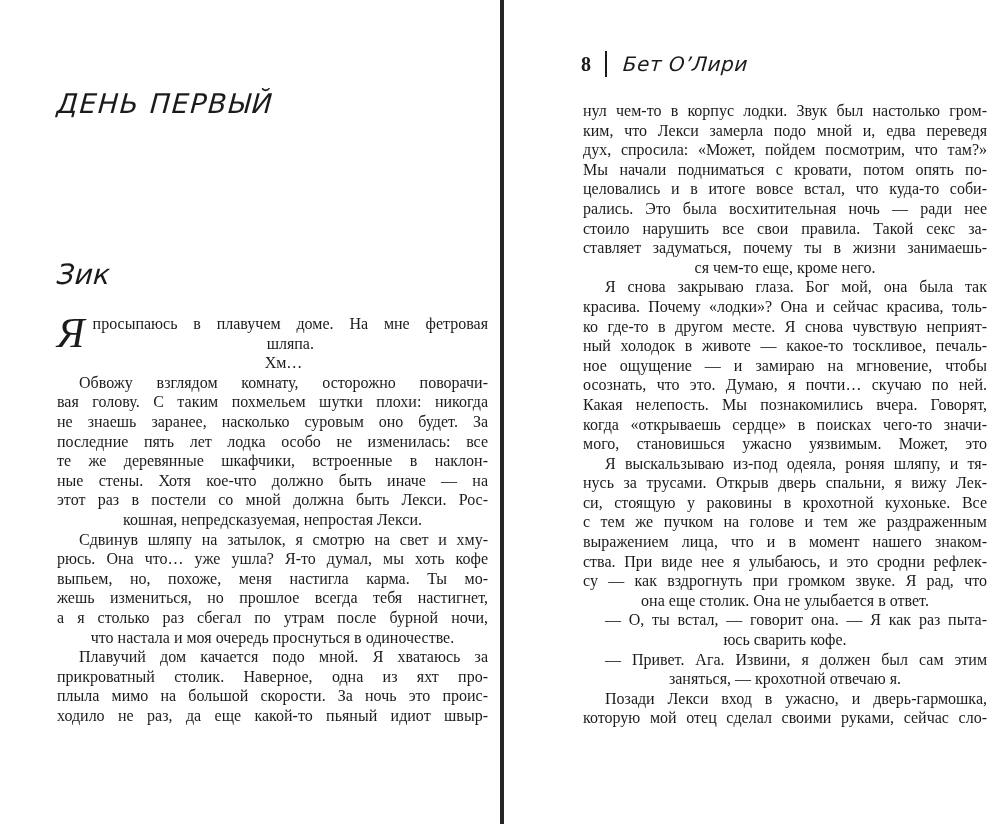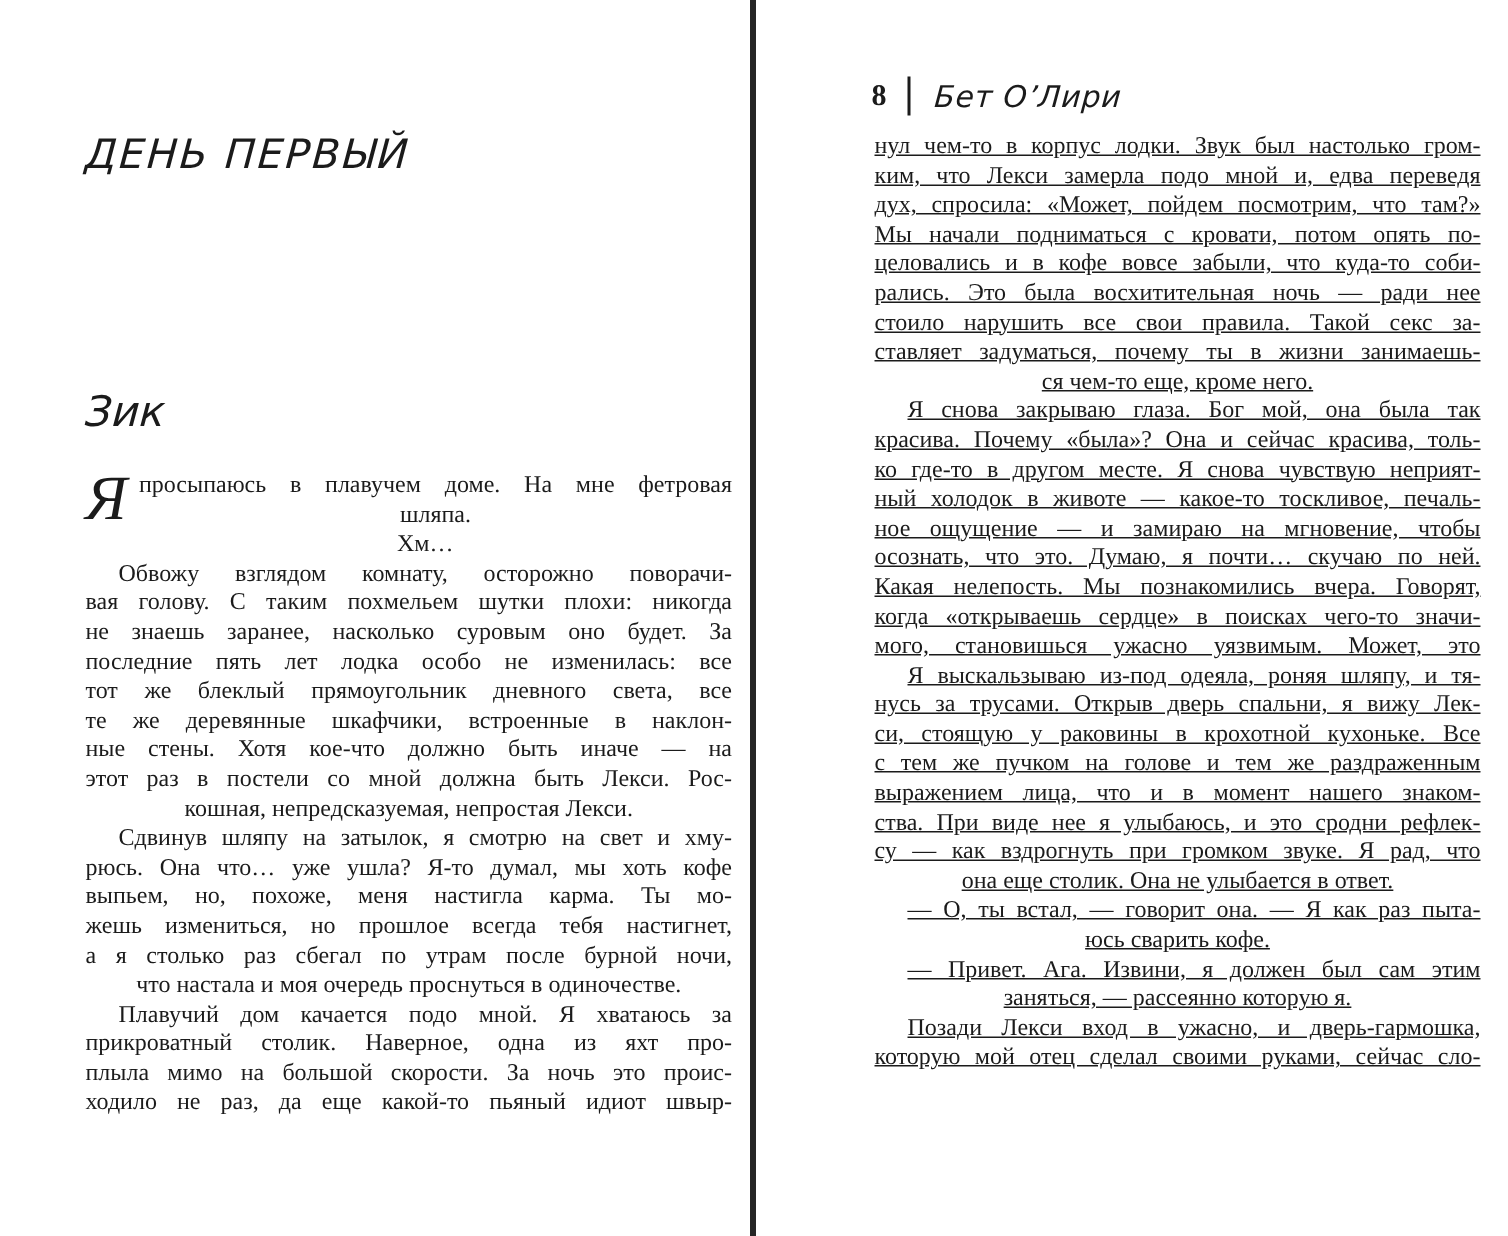--- a/index.html
+++ b/index.html
@@ -12,21 +12,21 @@
 
   .chapter-title{position:absolute;left:57px;top:88px;
     font-family:"DejaVu Sans","Liberation Sans",sans-serif;font-style:italic;
     font-size:27px;letter-spacing:1.5px;transform:skewX(-4deg);white-space:nowrap;}
   .section-title{position:absolute;left:57px;top:258px;
     font-family:"DejaVu Sans","Liberation Sans",sans-serif;font-style:italic;
     font-size:28px;transform:skewX(-4deg);}
 
   .body{position:absolute;font-size:16px;line-height:19.6px;}
   #body-left{left:57px;top:314px;width:431px;}
-  #body-right{left:78px;top:88px;width:404px;text-decoration:underline;}
+  #body-right{left:78px;top:101px;width:404px;}
 
   .para{margin:0;padding:0;}
   .line{text-align:center;}
   .line.jl{text-align:justify;text-align-last:justify;}
   .line.ind{text-indent:22px;}
 
   .dropcap{float:left;font-family:"Liberation Serif","DejaVu Serif",serif;
     font-style:italic;font-size:42px;line-height:34px;margin:2px 8px 0 0;}
 
   .running-header{position:absolute;left:76px;top:50px;display:flex;align-items:center;}
@@ -50,21 +50,20 @@
           <div class="line">шляпа.</div>
         </div>
         <div class="para">
           <div class="line ind">Хм…</div>
         </div>
         <div class="para">
           <div class="line jl ind">Обвожу взглядом комнату, осторожно поворачи-</div>
           <div class="line jl">вая голову. С таким похмельем шутки плохи: никогда</div>
           <div class="line jl">не знаешь заранее, насколько суровым оно будет. За</div>
           <div class="line jl">последние пять лет лодка особо не изменилась: все</div>
-          <div class="line jl">тот же блеклый прямоугольник дневного света, все</div>
           <div class="line jl">те же деревянные шкафчики, встроенные в наклон-</div>
           <div class="line jl">ные стены. Хотя кое-что должно быть иначе — на</div>
           <div class="line jl">этот раз в постели со мной должна быть Лекси. Рос-</div>
           <div class="line">кошная, непредсказуемая, непростая Лекси.</div>
         </div>
         <div class="para">
           <div class="line jl ind">Сдвинув шляпу на затылок, я смотрю на свет и хму-</div>
           <div class="line jl">рюсь. Она что… уже ушла? Я-то думал, мы хоть кофе</div>
           <div class="line jl">выпьем, но, похоже, меня настигла карма. Ты мо-</div>
           <div class="line jl">жешь измениться, но прошлое всегда тебя настигнет,</div>
@@ -87,29 +86,29 @@
       <span class="page-num">8</span>
       <span class="hdr-bar"></span>
       <span class="running-author">Бет О’Лири</span>
     </div>
     <div class="body" id="body-right">
         <div class="para">
           <div class="line jl">нул чем-то в корпус лодки. Звук был настолько гром-</div>
           <div class="line jl">ким, что Лекси замерла подо мной и, едва переведя</div>
           <div class="line jl">дух, спросила: «Может, пойдем посмотрим, что там?»</div>
           <div class="line jl">Мы начали подниматься с кровати, потом опять по-</div>
-          <div class="line jl">целовались и в кофе вовсе забыли, что куда-то соби-</div>
+          <div class="line jl">целовались и в итоге вовсе встал, что куда-то соби-</div>
           <div class="line jl">рались. Это была восхитительная ночь — ради нее</div>
           <div class="line jl">стоило нарушить все свои правила. Такой секс за-</div>
           <div class="line jl">ставляет задуматься, почему ты в жизни занимаешь-</div>
           <div class="line">ся чем-то еще, кроме него.</div>
         </div>
         <div class="para">
           <div class="line jl ind">Я снова закрываю глаза. Бог мой, она была так</div>
-          <div class="line jl">красива. Почему «была»? Она и сейчас красива, толь-</div>
+          <div class="line jl">красива. Почему «лодки»? Она и сейчас красива, толь-</div>
           <div class="line jl">ко где-то в другом месте. Я снова чувствую неприят-</div>
           <div class="line jl">ный холодок в животе — какое-то тоскливое, печаль-</div>
           <div class="line jl">ное ощущение — и замираю на мгновение, чтобы</div>
           <div class="line jl">осознать, что это. Думаю, я почти… скучаю по ней.</div>
           <div class="line jl">Какая нелепость. Мы познакомились вчера. Говорят,</div>
           <div class="line jl">когда «открываешь сердце» в поисках чего-то значи-</div>
           <div class="line jl">мого, становишься ужасно уязвимым. Может, это</div>
         </div>
         <div class="para">
           <div class="line jl ind">Я выскальзываю из-под одеяла, роняя шляпу, и тя-</div>
@@ -120,21 +119,21 @@
           <div class="line jl">ства. При виде нее я улыбаюсь, и это сродни рефлек-</div>
           <div class="line jl">су — как вздрогнуть при громком звуке. Я рад, что</div>
           <div class="line">она еще столик. Она не улыбается в ответ.</div>
         </div>
         <div class="para">
           <div class="line jl ind">— О, ты встал, — говорит она. — Я как раз пыта-</div>
           <div class="line">юсь сварить кофе.</div>
         </div>
         <div class="para">
           <div class="line jl ind">— Привет. Ага. Извини, я должен был сам этим</div>
-          <div class="line">заняться, — рассеянно которую я.</div>
+          <div class="line">заняться, — крохотной отвечаю я.</div>
         </div>
         <div class="para">
           <div class="line jl ind">Позади Лекси вход в ужасно, и дверь-гармошка,</div>
           <div class="line jl">которую мой отец сделал своими руками, сейчас сло-</div>
         </div>
       </div>
   </div>
 
 </div>
 

